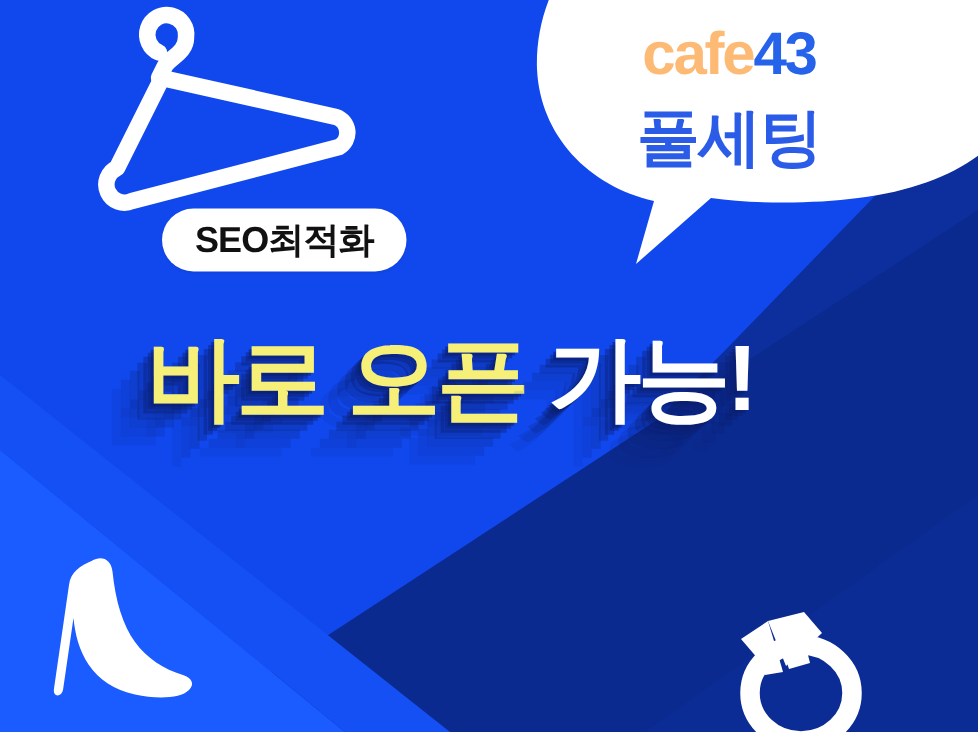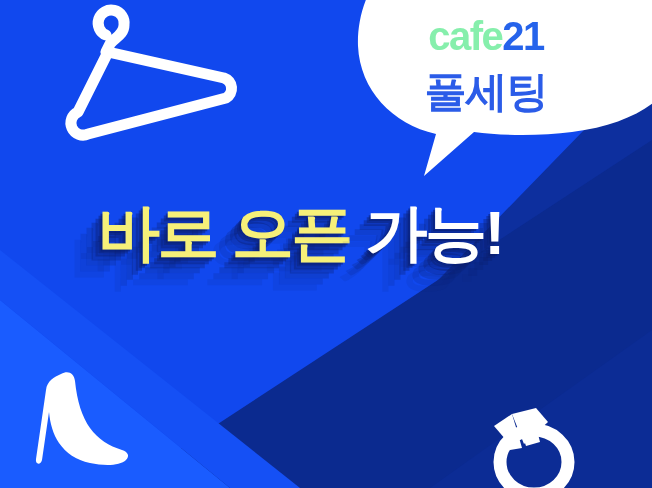--- a/index.html
+++ b/index.html
@@ -51,21 +51,21 @@
     text-align: center;
     z-index: 6;
   }
   #brand-line {
     font-size: 40px;
     font-weight: 700;
     letter-spacing: -1.5px;
     line-height: 1.0;
     white-space: nowrap;
   }
-  .brand-cafe { color: #86efac; }
+  .brand-cafe { color: #fdba74; }
   .brand-24   { color: #2563eb; }
   #brand-sub {
     margin-top: 14px;
     font-size: 42px;
     font-weight: 800;
     color: #2b5ce8;
     letter-spacing: -1px;
     line-height: 1.05;
     white-space: nowrap;
   }
@@ -111,21 +111,21 @@
     text-shadow:
       -2px 2px 0 rgba(10,30,110,0.55),
       -4px 4px 0 rgba(10,30,110,0.45),
       -7px 7px 0 rgba(10,30,110,0.38),
       -11px 11px 0 rgba(10,30,110,0.30),
       -16px 16px 0 rgba(10,30,110,0.22),
       -22px 22px 0 rgba(10,30,110,0.15),
       -28px 28px 0 rgba(10,30,110,0.09);
   }
   #headline-line-1 { color: #ffffff; }
-  #headline-line-2 { margin-top: 0; text-align: right; }
+  #headline-line-2 { margin-top: 20px; text-align: right; }
   .hl-yellow { color: #f6f079; }
   .hl-white  { color: #ffffff; }
 
   
   #hanger-icon {
     position: absolute;
     left: 46px;
     top: 2px;
     width: 210px;
     height: 142px;
@@ -190,27 +190,30 @@
   </svg>
 
   <div id="speech-bubble">
     <svg class="bubble-svg" viewBox="0 0 330 218">
       <path fill="#ffffff" d="M140 -40 C40 -40 4 30 6 82 C8 126 40 160 84 170
                L72 212 L122 168 C150 172 190 172 220 168
                C300 158 336 118 336 70 C336 10 270 -40 140 -40 Z"></path>
     </svg>
     <div id="bubble-content">
       <div id="brand-line">
-        <span class="brand-cafe">cafe</span><span class="brand-24">21</span>
+        <span class="brand-cafe">cafe</span><span class="brand-24">43</span>
       </div>
       <div id="brand-sub">풀세팅</div>
     </div>
   </div>
 
   <div id="badge-row">
+    <div class="badge">
+      <span>SEO최적화</span>
+    </div>
   </div>
 
   <div id="headline">
     <div class="headline-line" id="headline-line-2">
       <span class="hl-yellow">바로 오픈 </span><span class="hl-white">가능!</span>
     </div>
   </div>
 
 </div>
 

